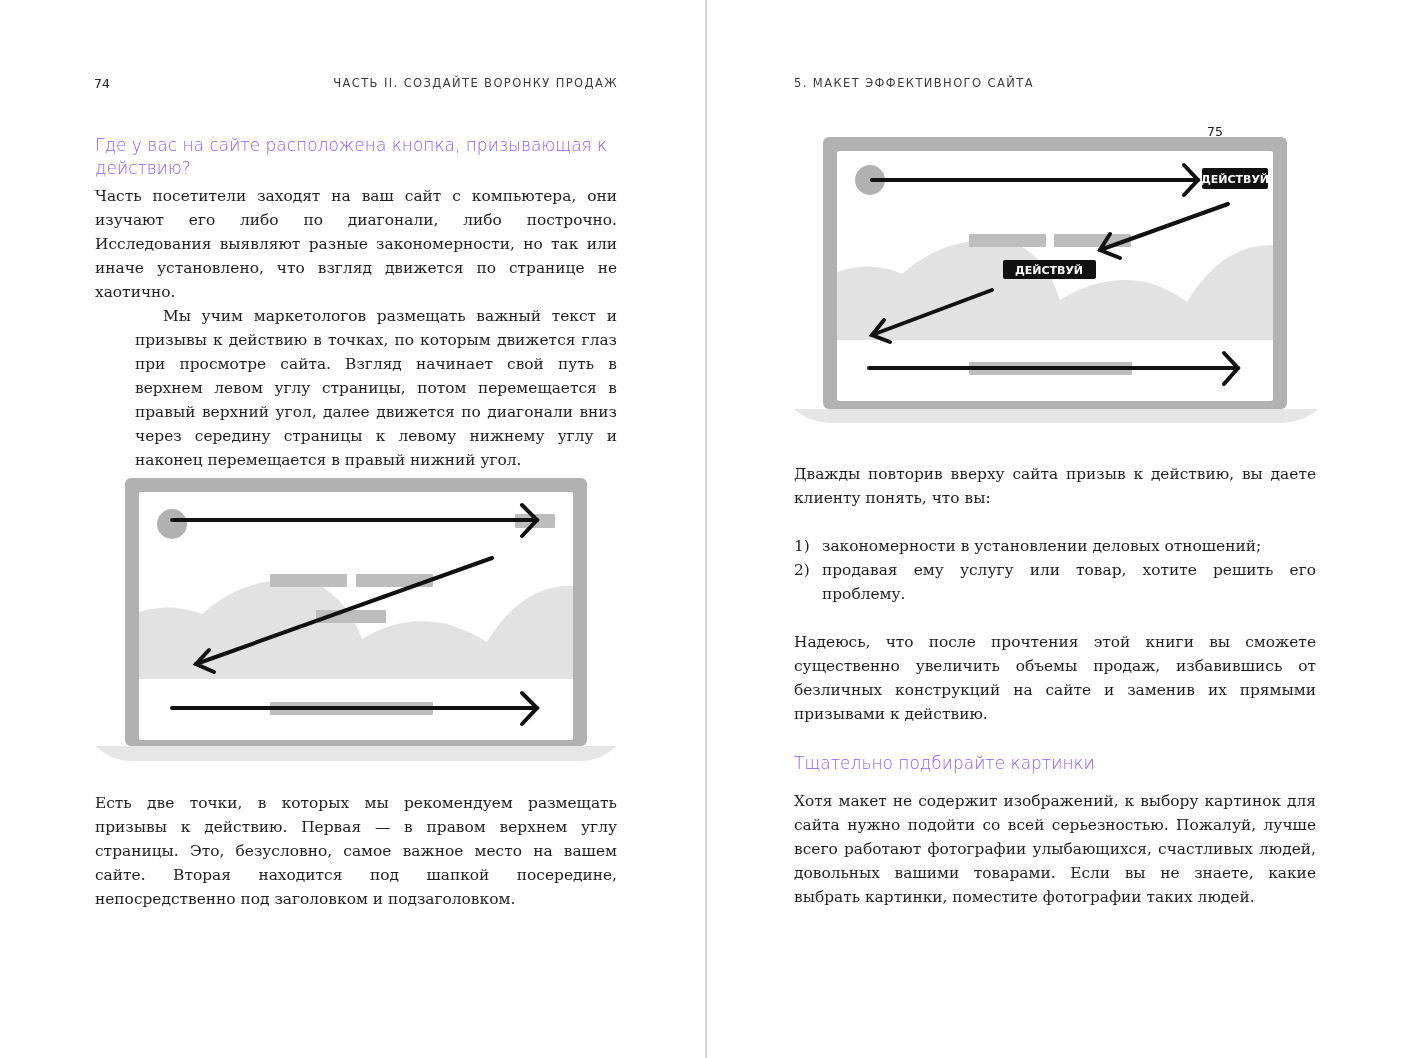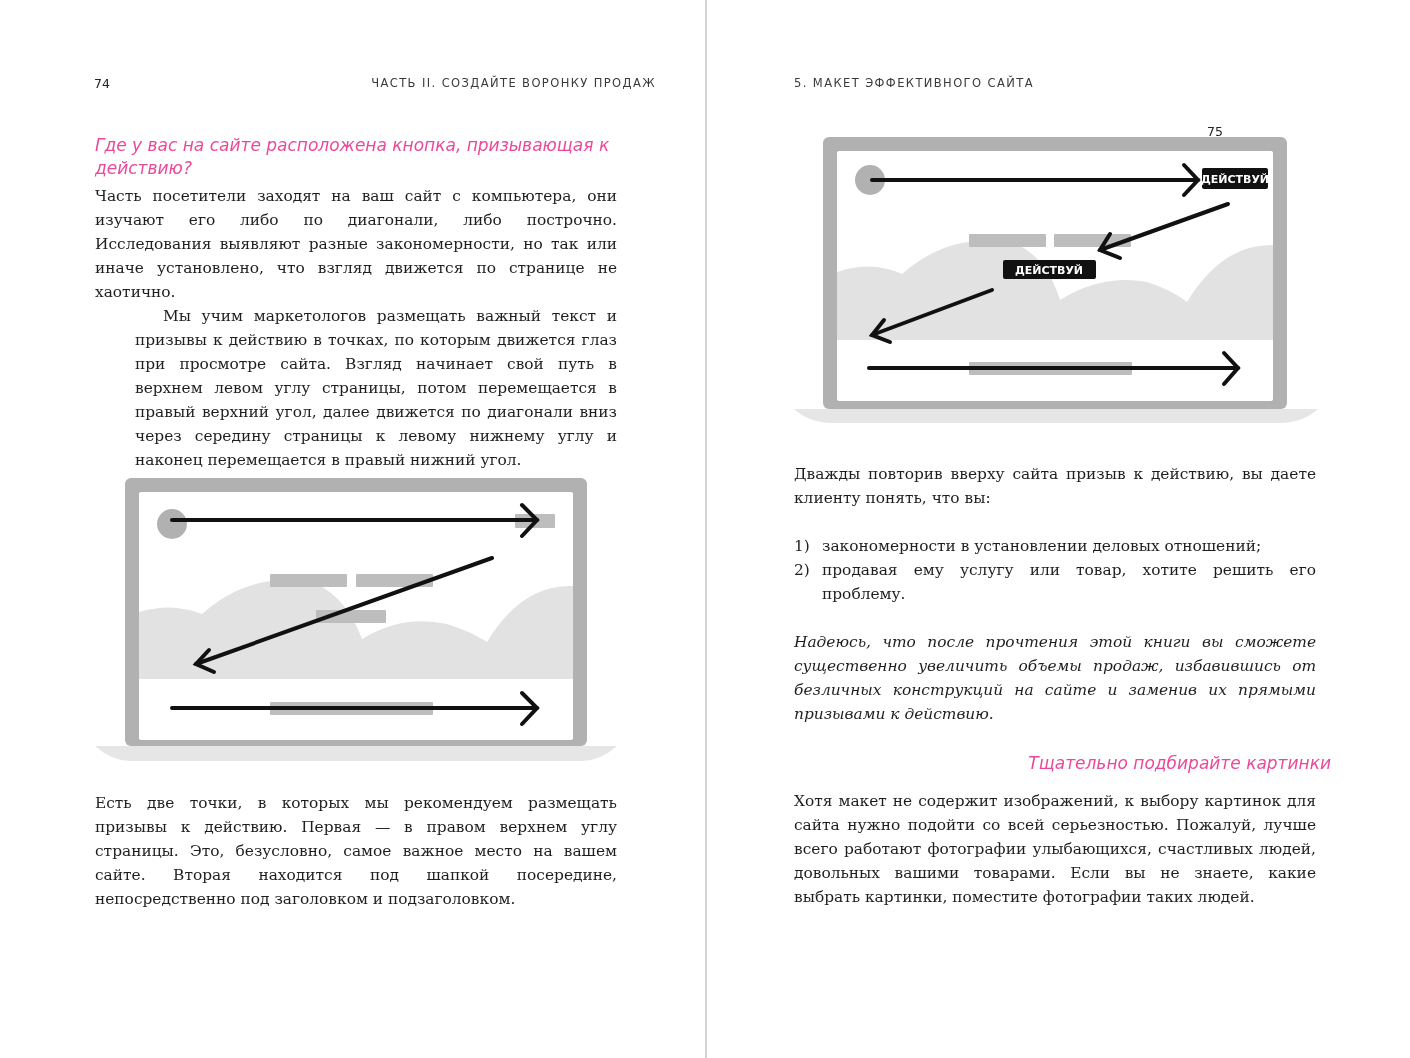--- a/index.html
+++ b/index.html
@@ -1,35 +1,35 @@
 <!DOCTYPE html>
 <html><head>
   <meta charset="utf-8">
   <style>
     html, body { margin: 0; padding: 0; }
     body {
       width: 1410px; height: 1058px; background: #ffffff; position: relative; overflow: hidden;
       color: #1e1e1e;
     }
     .page { position: absolute; top: 0; height: 1058px; }
-    .page-left { left: 0; width: 706px; padding-left: 38px; }
+    .page-left { left: 0; width: 706px; }
     .page-right { left: 707px; width: 609px; }
     .spine {
       position: absolute; left: 705px; top: 0; width: 2px; height: 1058px; background: #d4d4d4;
     }
     .running-head {
       position: absolute; top: 76px; font-family: "DejaVu Sans", sans-serif; font-size: 11.5px;
       letter-spacing: 1.4px; color: #3a3a3a; text-transform: uppercase; white-space: nowrap;
     }
     .page-num {
       position: absolute; top: 76px; font-family: "DejaVu Sans", sans-serif; font-size: 12.5px; color: #222;
     }
     .subhead {
-      position: absolute; font-family: "DejaVu Sans", sans-serif; font-style: italic; font-size: 17px;
-      line-height: 23px; color: #ec4899; font-weight: 300;
+      position: absolute; font-family: "DejaVu Sans", sans-serif; font-size: 17px;
+      line-height: 23px; color: #8b5cf6; font-weight: 300;
     }
     .body-text {
       position: absolute; font-family: "DejaVu Serif", serif; font-size: 15.4px; line-height: 24px;
       color: #1e1e1e; text-align: justify; hyphens: manual;
     }
     .body-text p { margin: 0; }
     .body-text p.indent { text-indent: 28px; margin-left: 40px; }
     .list { position: absolute; font-family: "DejaVu Serif", serif; font-size: 15.4px; line-height: 24px; color: #1e1e1e; }
     .list .li { display: flex; text-align: justify; }
     .list .li .num { width: 28px; flex: none; }
@@ -137,22 +137,22 @@
     <div class="li">
       <span class="num">1)</span>
       <span class="txt">закономерности в установлении деловых отношений;</span>
     </div>
     <div class="li">
       <span class="num">2)</span>
       <span class="txt">продавая ему услугу или товар, хотите решить его проблему.</span>
     </div>
   </div>
 
-  <div class="body-text" style="left:87px; top:630px; width:522px;font-style:italic;">
+  <div class="body-text" style="left:87px; top:630px; width:522px;">
     <p>Надеюсь, что после прочтения этой книги вы сможете существенно увеличить объемы продаж, избавившись от безличных конструкций на сайте и заменив их прямыми призывами к действию.</p>
   </div>
 
-  <div class="subhead" style="left:102px; top:752px; width:522px;text-align:right;">Тщательно подбирайте картинки</div>
+  <div class="subhead" style="left:87px; top:752px; width:522px;">Тщательно подбирайте картинки</div>
 
   <div class="body-text" style="left:87px; top:778px; width:522px;margin-top:11px;">
     <p>Хотя макет не содержит изображений, к выбору картинок для сайта нужно подойти со всей серьезностью. Пожалуй, лучше всего работают фотографии улыбающихся, счастливых людей, довольных вашими товарами. Если вы не знаете, какие выбрать картинки, поместите фотографии таких людей.</p>
   </div>
 </div>
 
 </body></html>

